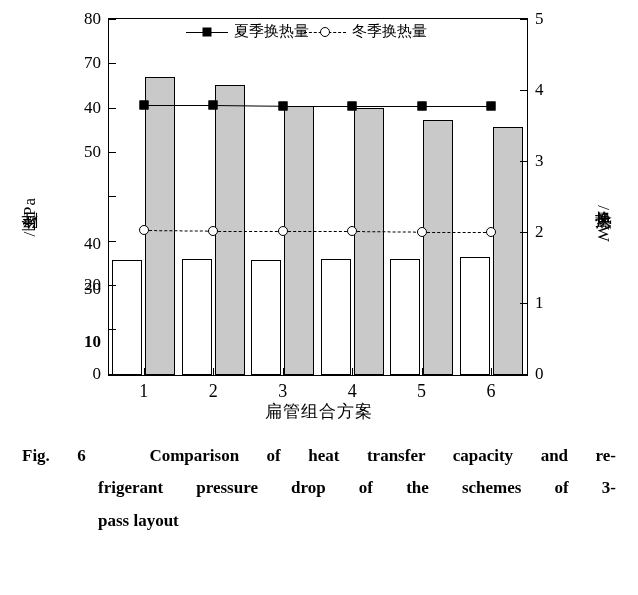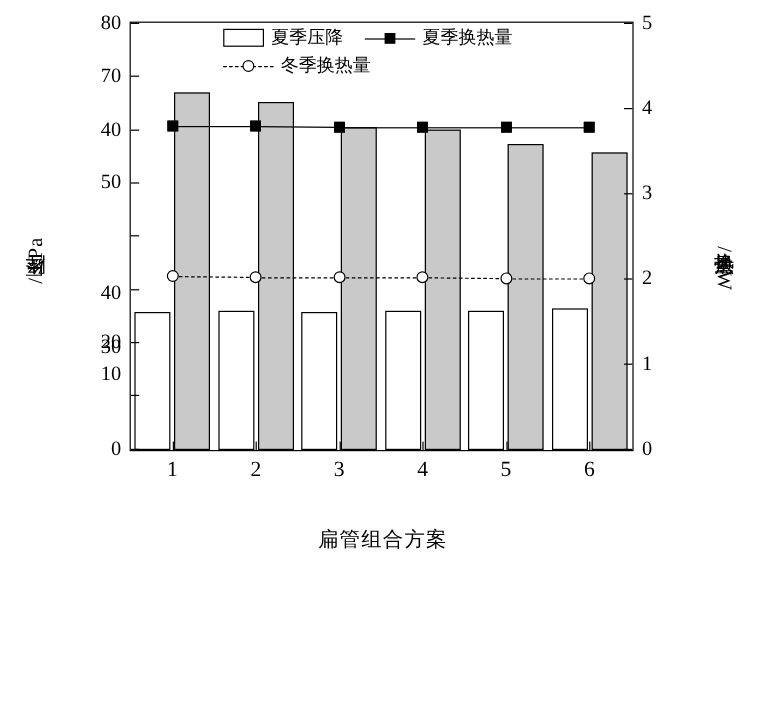--- a/index.html
+++ b/index.html
@@ -139,21 +139,20 @@
     white-space: nowrap;
     letter-spacing: 1px;
   }
   .axis-title-x {
     position: absolute;
     left: 0; right: 0;
     top: 400px;
     text-align: center;
     font-size: 17px;
     letter-spacing: 1px;
-    margin-top: 38px;
   }
 
   
   .legend {
     position: absolute;
     left: 186px;
     top: 22px;
     width: 286px;
     display: grid;
     grid-template-columns: 118px 168px;
@@ -270,21 +269,21 @@
           <div class="series-line dashed" style="width: 69.4667px; left: 312.6px; top: 212.88px; transform-origin: 0px 0px; transform: rotate(0deg);"></div>
           <div class="marker-circ" style="left: 34.7333px; top: 211.461px;"></div>
           <div class="marker-circ" style="left: 104.2px; top: 212.17px;"></div>
           <div class="marker-circ" style="left: 173.667px; top: 212.17px;"></div>
           <div class="marker-circ" style="left: 243.133px; top: 212.17px;"></div>
           <div class="marker-circ" style="left: 312.6px; top: 212.88px;"></div>
           <div class="marker-circ" style="left: 382.067px; top: 212.88px;"></div>
           <div class="tick-left" style="top: 354.8px;"></div>
           <div class="ylabel-left" style="top: 354.8px;">0</div>
           <div class="tick-left" style="top: 310.45px;"></div>
-          <div class="ylabel-left" style="top: 293px;">10</div>
+          <div class="ylabel-left" style="top: 323px; font-weight: bold;">10</div>
           <div class="tick-left" style="top: 266.1px;"></div>
           <div class="ylabel-left" style="top: 266.1px;">20</div>
           <div class="tick-left" style="top: 221.75px;"></div>
           <div class="ylabel-left" style="top: 221.75px; margin-top: 48px;">30</div>
           <div class="tick-left" style="top: 177.4px;"></div>
           <div class="ylabel-left" style="top: 177.4px; margin-top: 48px;">40</div>
           <div class="tick-left" style="top: 133.05px;"></div>
           <div class="ylabel-left" style="top: 133.05px;">50</div>
           <div class="tick-left" style="top: 88.7px;"></div>
           <div class="ylabel-left" style="top: 88.7px;">40</div>
@@ -314,36 +313,37 @@
           <div class="xlabel-tick" style="left: 243.133px;">4</div>
           <div class="tick-bottom" style="left: 312.6px;"></div>
           <div class="xlabel-tick" style="left: 312.6px;">5</div>
           <div class="tick-bottom" style="left: 382.067px;"></div>
           <div class="xlabel-tick" style="left: 382.067px;">6</div>
         </div>
     </div>
 
     <div class="legend">
       <div class="legend-entry">
-        <span class="swatch white"></span>
-        <span>夏季压降</span>
-      </div>
-      <div class="legend-entry">
         <span class="line-key">
           <span class="lk-line"></span>
             <span class="lk-sq"></span>
         </span>
         <span>夏季换热量</span>
       </div>
       <div class="legend-entry">
         <span class="line-key">
           <span class="lk-line dashed"></span>
             <span class="lk-ci"></span>
         </span>
         <span>冬季换热量</span>
       </div>
     </div>
   </div>
 
   <div class="caption">
+    <div class="cap-en">
+      <div class="l1">Fig. 6　Comparison of heat transfer capacity and re-</div>
+      <div class="l2">frigerant pressure drop of the schemes of 3-</div>
+      <div class="l3">pass layout</div>
+    </div>
   </div>
 
 </div>
 
 </body></html>

